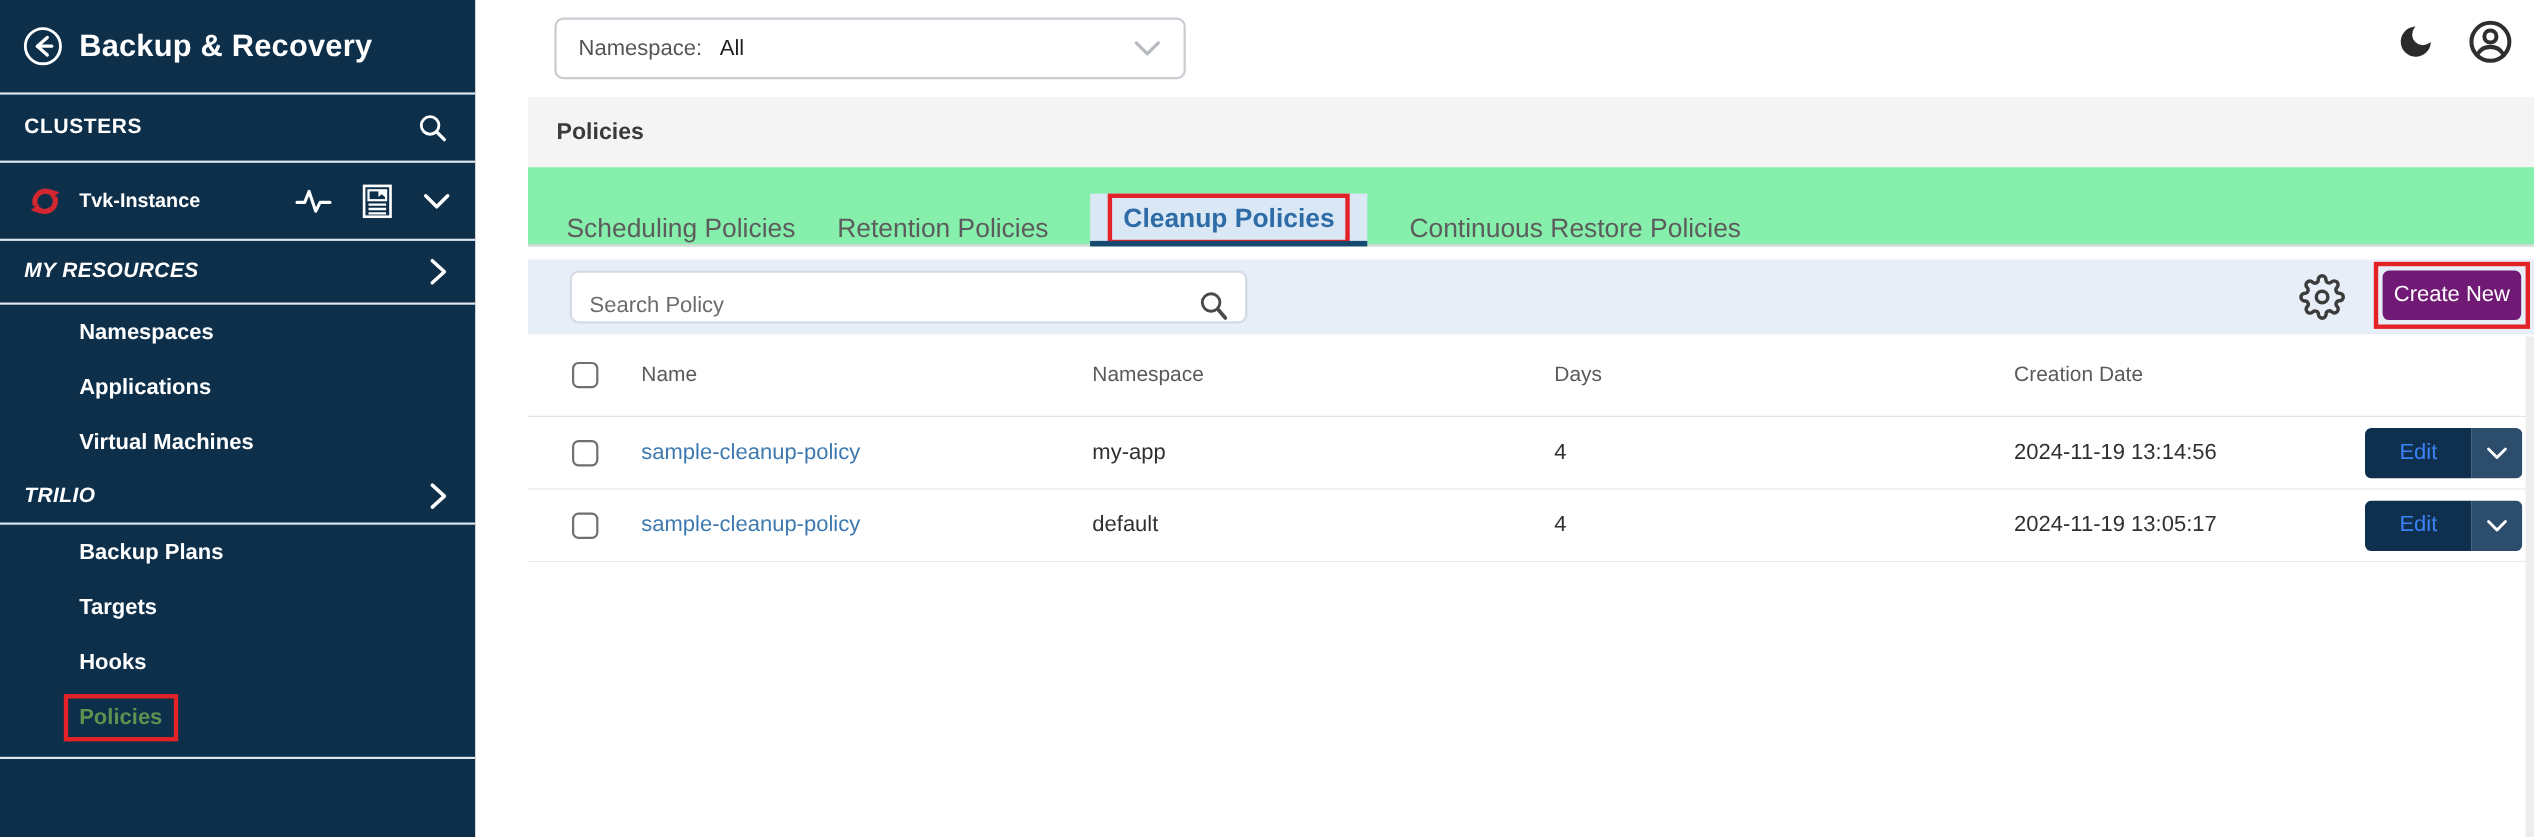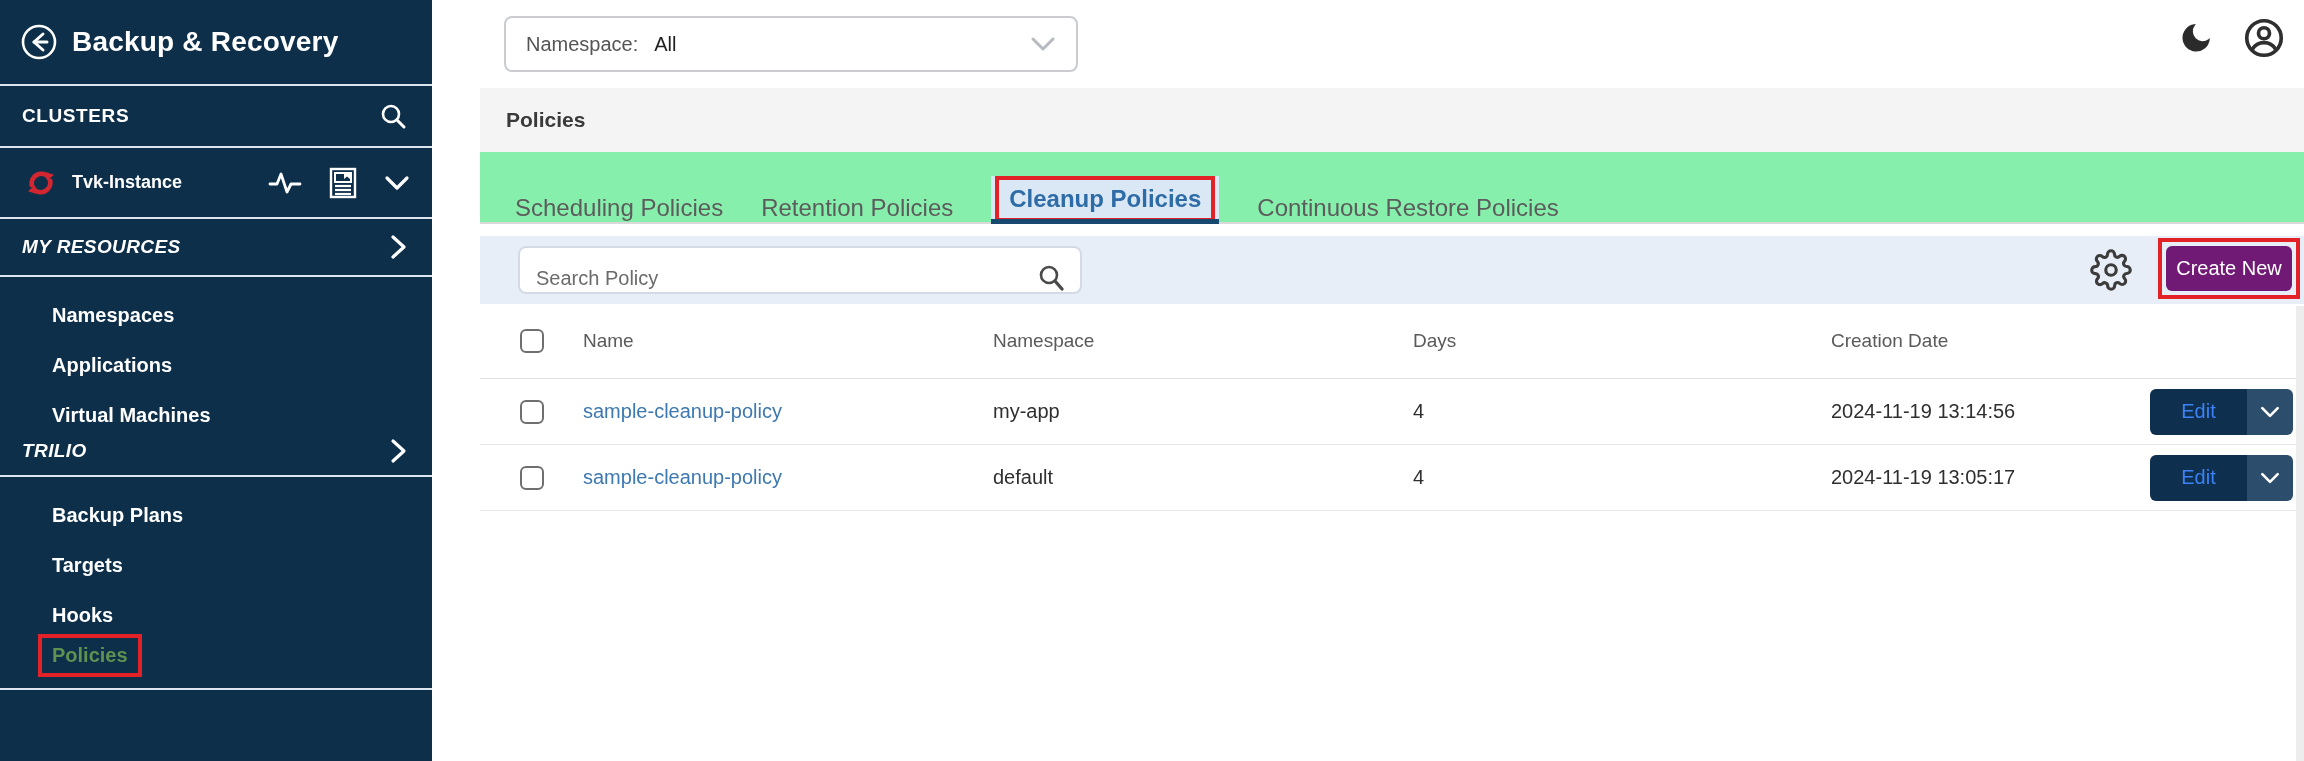--- a/index.html
+++ b/index.html
@@ -21,21 +21,21 @@
   .sb-clusters .spacer { flex:1; }
   .sb-instance { height:71px; display:flex; align-items:center; padding:0 16px 0 24px; }
   .sb-instance .name { font-size:18px; font-weight:700; margin-left:14px; }
   .sb-instance .spacer { flex:1; }
   .sb-instance .icons { display:flex; align-items:center; gap:26px; padding-right:6px; }
   .sb-section { height:58px; display:flex; align-items:center; padding:0 24px 0 22px;font-style:italic; }
   .sb-section .label { font-size:19px; font-weight:600; letter-spacing:.4px; }
   .sb-section .spacer { flex:1; }
   .sb-section.trilio { height:50px; }
   .sb-section.trilio .label { color:#ffffff; }
-  .sb-item { height:50px; display:flex; align-items:flex-end; padding-left:52px;
+  .sb-item { height:50px; display:flex; align-items:center; padding-left:72px;
              font-size:20px; font-weight:700; cursor:pointer; }
   .sb-item .boxed {
     display:inline-block; padding:6px 10px; margin-left:-14px;
     border:4px solid #e32227; color:#5f9150;
   }
   .sb-bottom-divider { margin-top:11px; border-bottom:2px solid #dde6ee; }
   
   .main { position:absolute; left:432px; top:0; right:0; bottom:0; background:#fff;margin-left:48px; }
   .top-row { height:88px; position:relative; background:#fff; }
   .ns-select {
@@ -50,29 +50,29 @@
   .heading-strip {
     height:64px; background:#f4f4f5; display:flex; align-items:center; padding-left:26px;
   }
   .heading-strip .h { font-size:21px; font-weight:700; color:#3a3a3a; }
   .tabs-row {
     height:72px; background:#86efac; border-bottom:2px solid #d9d9d9;
     display:flex; align-items:flex-end; padding-left:35px; position:relative;
   }
   .tab { display:flex; align-items:center; margin-right:38px; font-size:24px; color:#5c5c5c; cursor:pointer; }
   .tab.active {
-    background:#dae7f5; color:#2d6ca6; font-weight:700; padding:0 4px; position:relative;
+    background:#dae7f5; color:#2d6ca6; font-weight:700; padding:0 16px; position:relative;
   }
   .tab.active::after {
     content:""; position:absolute; left:0; right:0; bottom:-2px; height:5px; background:#17486f;
   }
   .tab.active .boxed { display:inline-block; padding:5px 10px; border:4px solid #e32227; }
   .toolbar-strip { margin-top:12px; height:68px; background:#e8eef8; position:relative; }
   .search-box {
-    position:absolute; left:38px; top:10px; width:564px; height:48px;
+    position:absolute; left:38px; top:10px; width:616px; height:48px;
     background:#fff; border:2px solid #d3dae6; border-radius:8px;
     display:flex; align-items:center; padding:16px 14px 0 16px;
   }
   .search-box input {
     flex:1; border:none; outline:none; font-size:20px; color:#444; background:transparent;
     font-family:"Liberation Sans", sans-serif;
   }
   .search-box input::placeholder { color:#6b6b6b; opacity:1; }
   .gear-btn { position:absolute; right:172px; top:13px; width:42px; height:42px; cursor:pointer; }
   .create-box {

